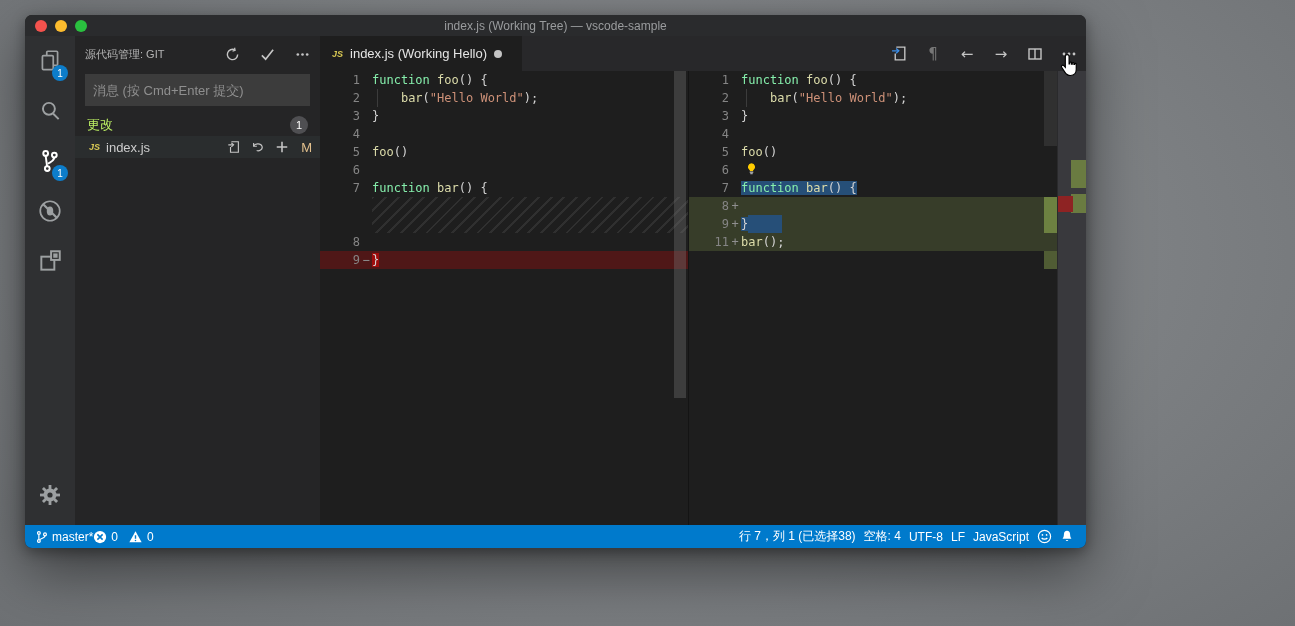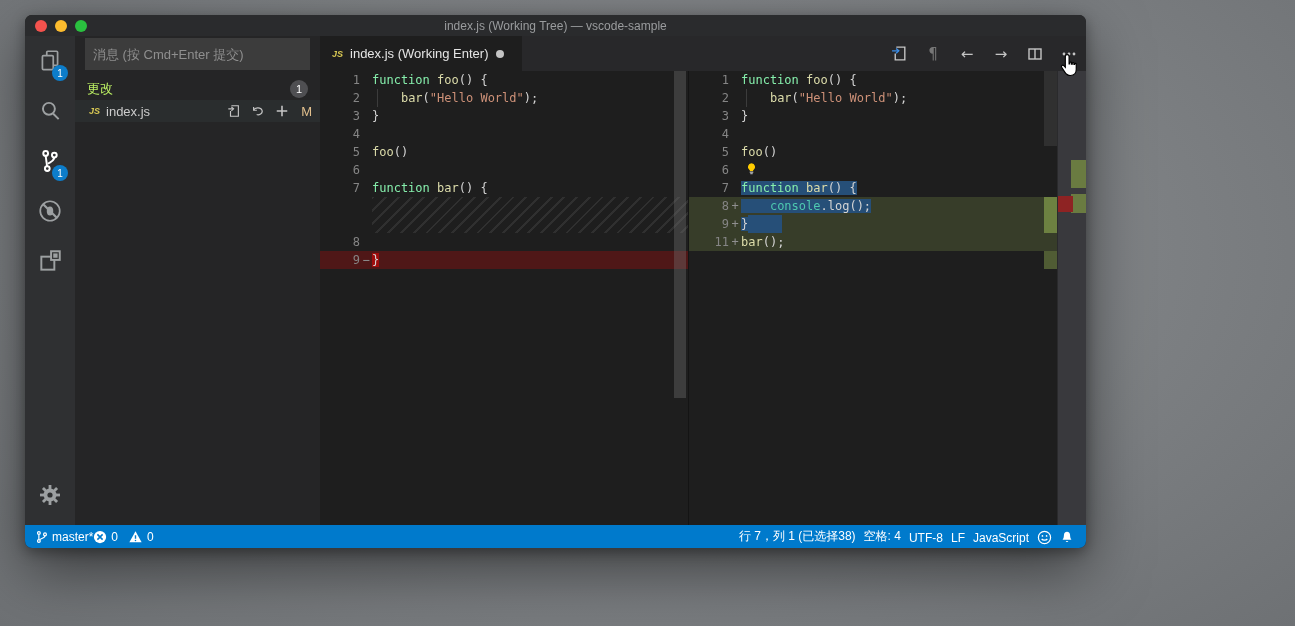--- a/index.html
+++ b/index.html
@@ -69,21 +69,21 @@
   .hatch{height:36px;margin-left:52px;background:repeating-linear-gradient(135deg,rgba(255,255,255,0.08) 0 2px,transparent 2px 9px);}
   .guide::before{content:'';position:absolute;left:5px;top:0;bottom:0;border-left:1px solid #3c3c3c;}
   .bulb{display:inline-block;margin-left:4px;vertical-align:-2px;}
   .vthumb{position:absolute;right:2px;width:12px;background:rgba(121,121,121,0.35);}
   .stripmark{position:absolute;right:0;width:13px;}
   .rmark{position:absolute;}
   
   .statusbar{position:absolute;left:0;bottom:0;right:0;height:23px;background:#007acc;color:#ffffff;
              display:flex;align-items:center;font-size:12px;}
   .sbleft{display:flex;align-items:center;gap:0;padding-left:10px;flex:1;}
-  .sbright{display:flex;align-items:flex-end;gap:8px;padding-right:12px;}
+  .sbright{display:flex;align-items:center;gap:8px;padding-right:12px;}
   .sitem{display:flex;align-items:center;gap:4px;white-space:nowrap;}
   .cursorhand{position:absolute;left:1058px;top:53px;z-index:50;}
   svg{display:block;}
 </style>
 </head>
 <body>
 
 <div>
   <div class="window">
 
@@ -156,20 +156,43 @@
                 <rect x="10.6" y="2" width="2.8" height="20" transform="rotate(135 12 12)"></rect>
                 <circle cx="12" cy="12" r="6.5"></circle>
                 <circle cx="12" cy="12" r="2.6" fill="#2f3032"></circle>
               </g>
             </svg>
             </span>
         </div>
       </div>
 
       <div class="sidebar">
+        <div class="sbheader">
+          <div class="sbtitle">源代码管理: GIT</div>
+          <div class="sbactions">
+            <span>
+              <svg width="15" height="15" viewBox="0 0 16 16" fill="none" stroke="currentColor" stroke-width="1.5">
+                <path d="M13.5 8 A5.5 5.5 0 1 1 10.5 3.1"></path>
+                  <path d="M10.2 0.8 L10.8 3.6 L8 4.4" stroke-width="1.3"></path>
+              </svg>
+              </span>
+            <span>
+              <svg width="15" height="15" viewBox="0 0 16 16" fill="none" stroke="currentColor" stroke-width="1.8">
+                <path d="M2 9 L6 13 L14 3"></path>
+              </svg>
+              </span>
+            <span>
+              <svg width="15" height="15" viewBox="0 0 16 16" fill="currentColor">
+                <circle cx="3" cy="8" r="1.4"></circle>
+                  <circle cx="8" cy="8" r="1.4"></circle>
+                  <circle cx="13" cy="8" r="1.4"></circle>
+              </svg>
+              </span>
+          </div>
+        </div>
         <input class="msginput" placeholder="消息 (按 Cmd+Enter 提交)" style="">
         <div class="secrow">
           <div class="seclabel">更改</div>
           <div class="secbadge">1</div>
         </div>
         <div class="filerow">
           <span class="jsicon">JS</span>
           <span class="fname">index.js</span>
           <span class="factions">
             <span>
@@ -192,21 +215,21 @@
               </span>
             <span class="gitM">M</span>
           </span>
         </div>
       </div>
 
       <div class="editor">
         <div class="tabbar">
           <div class="tab">
             <span class="jsicon">JS</span>
-            <span class="tablabel">index.js (Working Enter)</span>
+            <span class="tablabel">index.js (Working Hello)</span>
             <span class="dirtydot"></span>
           </div>
           <div class="edtoolbar">
             <span class="tbtn">
               <svg width="17" height="17" viewBox="0 0 16 16" fill="none" stroke="#c5c5c5" stroke-width="1.3">
                 <path d="M5 2 H13 V14 H4 V8"></path>
                 <g stroke="#3b8eea">
                     <path d="M1 5.5 H7"></path>
                     <path d="M4.8 3.2 L7.3 5.5 L4.8 7.8"></path>
                   </g>
@@ -254,21 +277,21 @@
               <div class="line"><span class="num">2</span><span class="sign"></span><span class="code guide"><span class="pln">    </span><span class="fn">bar</span><span class="pln">(</span><span class="str">"Hello World"</span><span class="pln">);</span></span></div>
               <div class="line"><span class="num">3</span><span class="sign"></span><span class="code"><span class="pln">}</span></span></div>
               <div class="line"><span class="num">4</span><span class="sign"></span><span class="code"></span></div>
               <div class="line"><span class="num">5</span><span class="sign"></span><span class="code"><span class="fn">foo</span><span class="pln">()</span></span></div>
               <div class="line"><span class="num">6</span><span class="sign"></span><span class="code"><span class="bulb"><svg width="13" height="14" viewBox="0 0 16 16">
                       <path fill="#fc0" d="M8 1a4.5 4.5 0 0 0-2.5 8.2c.4.3.7.8.8 1.3h3.4c.1-.5.4-1 .8-1.3A4.5 4.5 0 0 0 8 1z"></path>
                       <rect x="5.8" y="11.2" width="4.4" height="1.4" fill="#ccc"></rect>
                       <rect x="6.5" y="13.2" width="3" height="1.2" fill="#ccc"></rect>
                     </svg></span></span></div>
               <div class="line"><span class="num">7</span><span class="sign"></span><span class="code"><span class="kw sel">function </span><span class="fn sel">bar</span><span class="pln sel">() {</span></span></div>
-              <div class="line added"><span class="num">8</span><span class="sign">+</span><span class="code"><span class="pln sel">    </span><span class="sup sel">console</span><span class="pln sel">.</span><span class="pln sel">log</span><span class="pln sel">();</span></span></div>
+              <div class="line added"><span class="num">8</span><span class="sign">+</span></div>
               <div class="line added"><span class="num">9</span><span class="sign">+</span><span class="code"><span class="pln sel">}</span><span class="sel selpad" style="width: 34px;"></span></span></div>
               <div class="line added"><span class="num">11</span><span class="sign">+</span><span class="code"><span class="fn">bar</span><span class="pln">();</span></span></div>
             </div>
           <div class="ruler">
             <div class="rmark" style="left:13px;width:15px;top:89px;height:28px;background:#6a7b41;"></div>
             <div class="rmark" style="left:13px;width:15px;top:123px;height:19px;background:#6a7b41;"></div>
             <div class="rmark" style="left:0;width:15px;top:125px;height:16px;background:#8e2323;"></div>
           </div>
         </div>
       </div>

